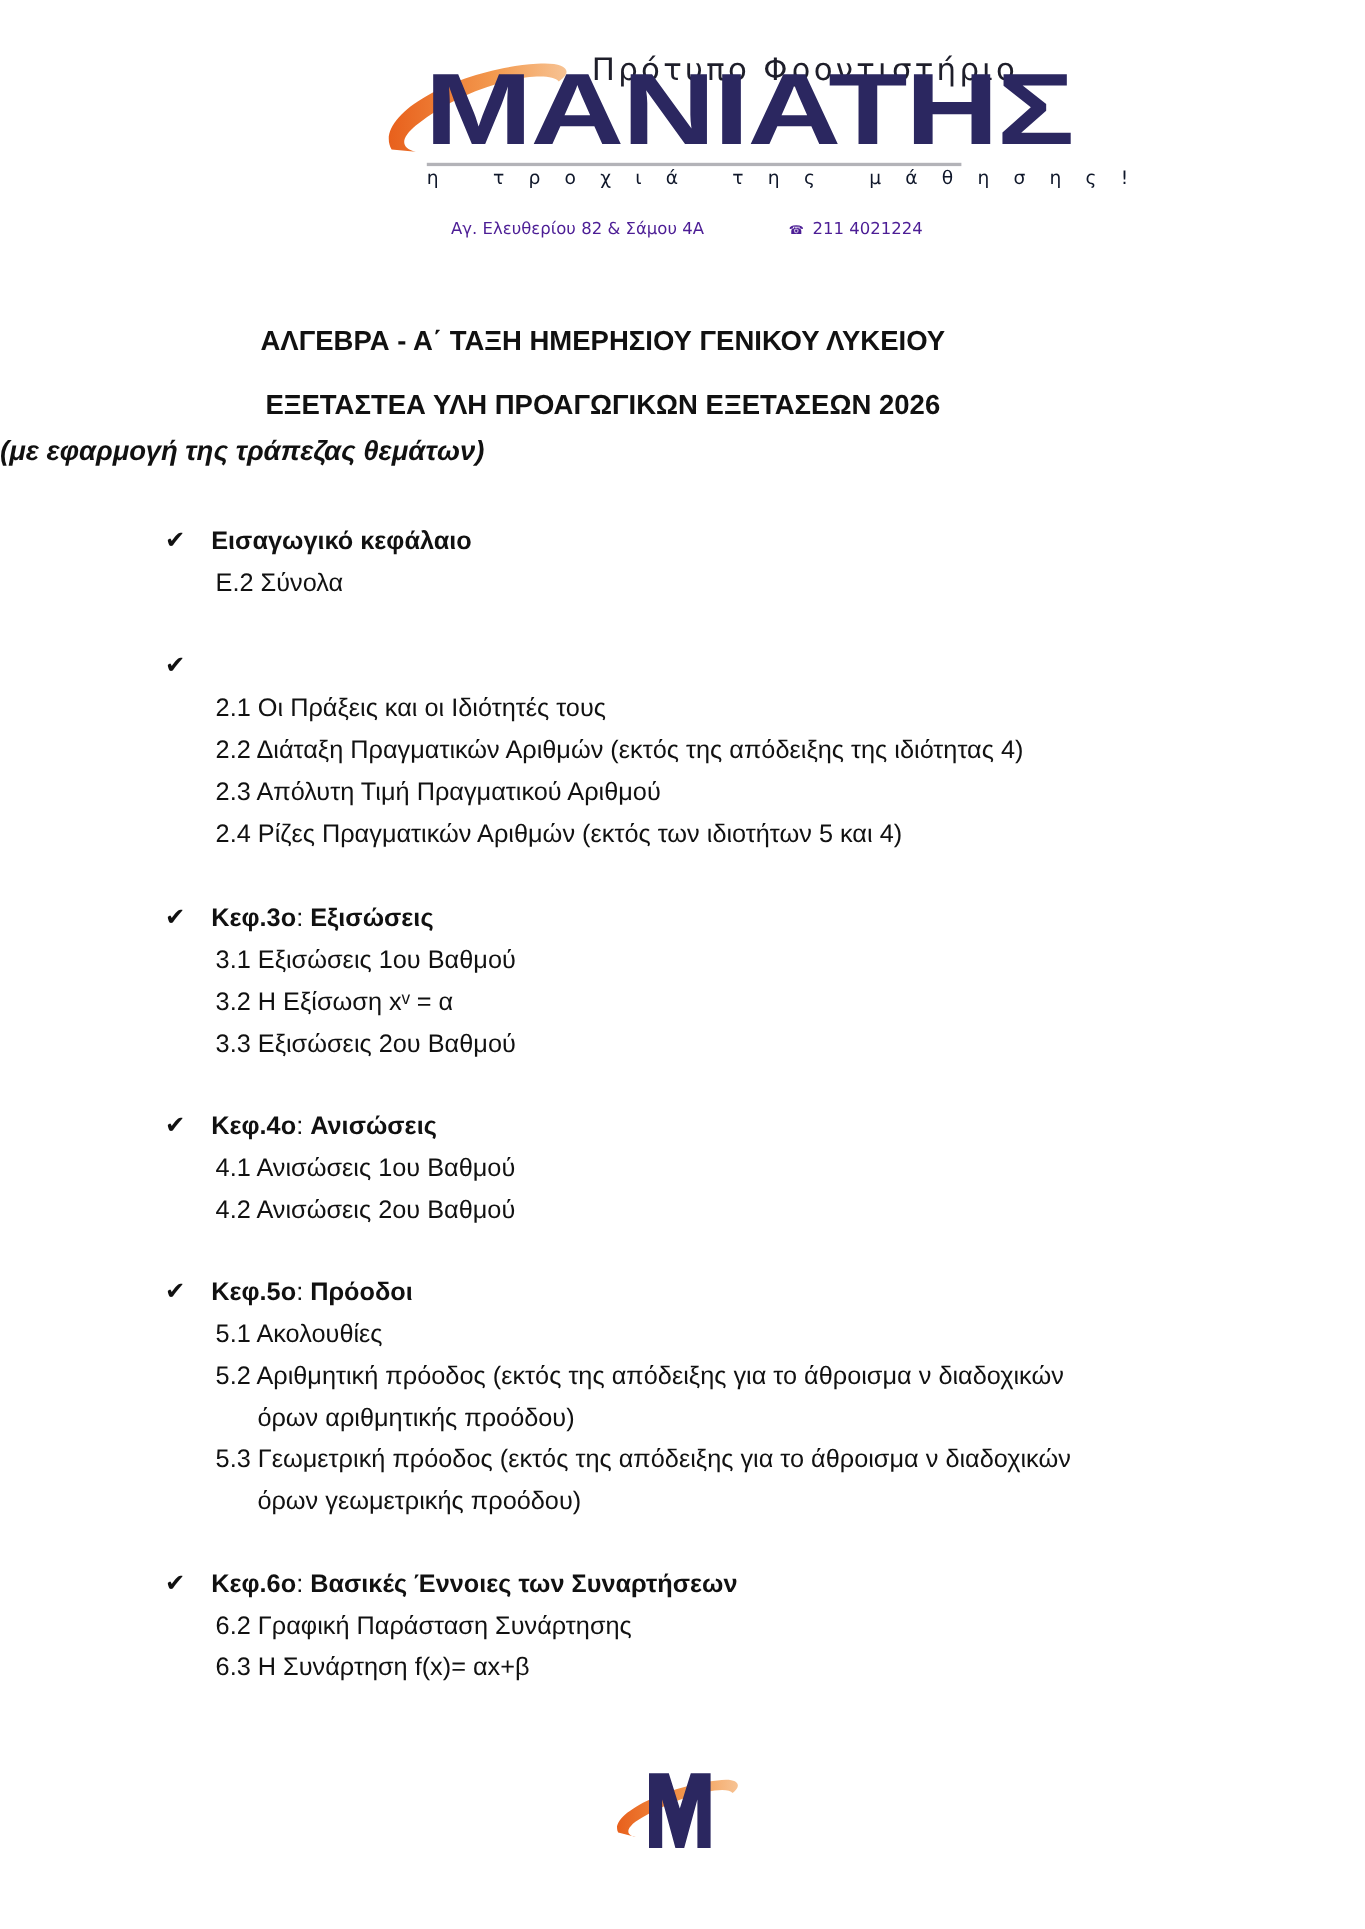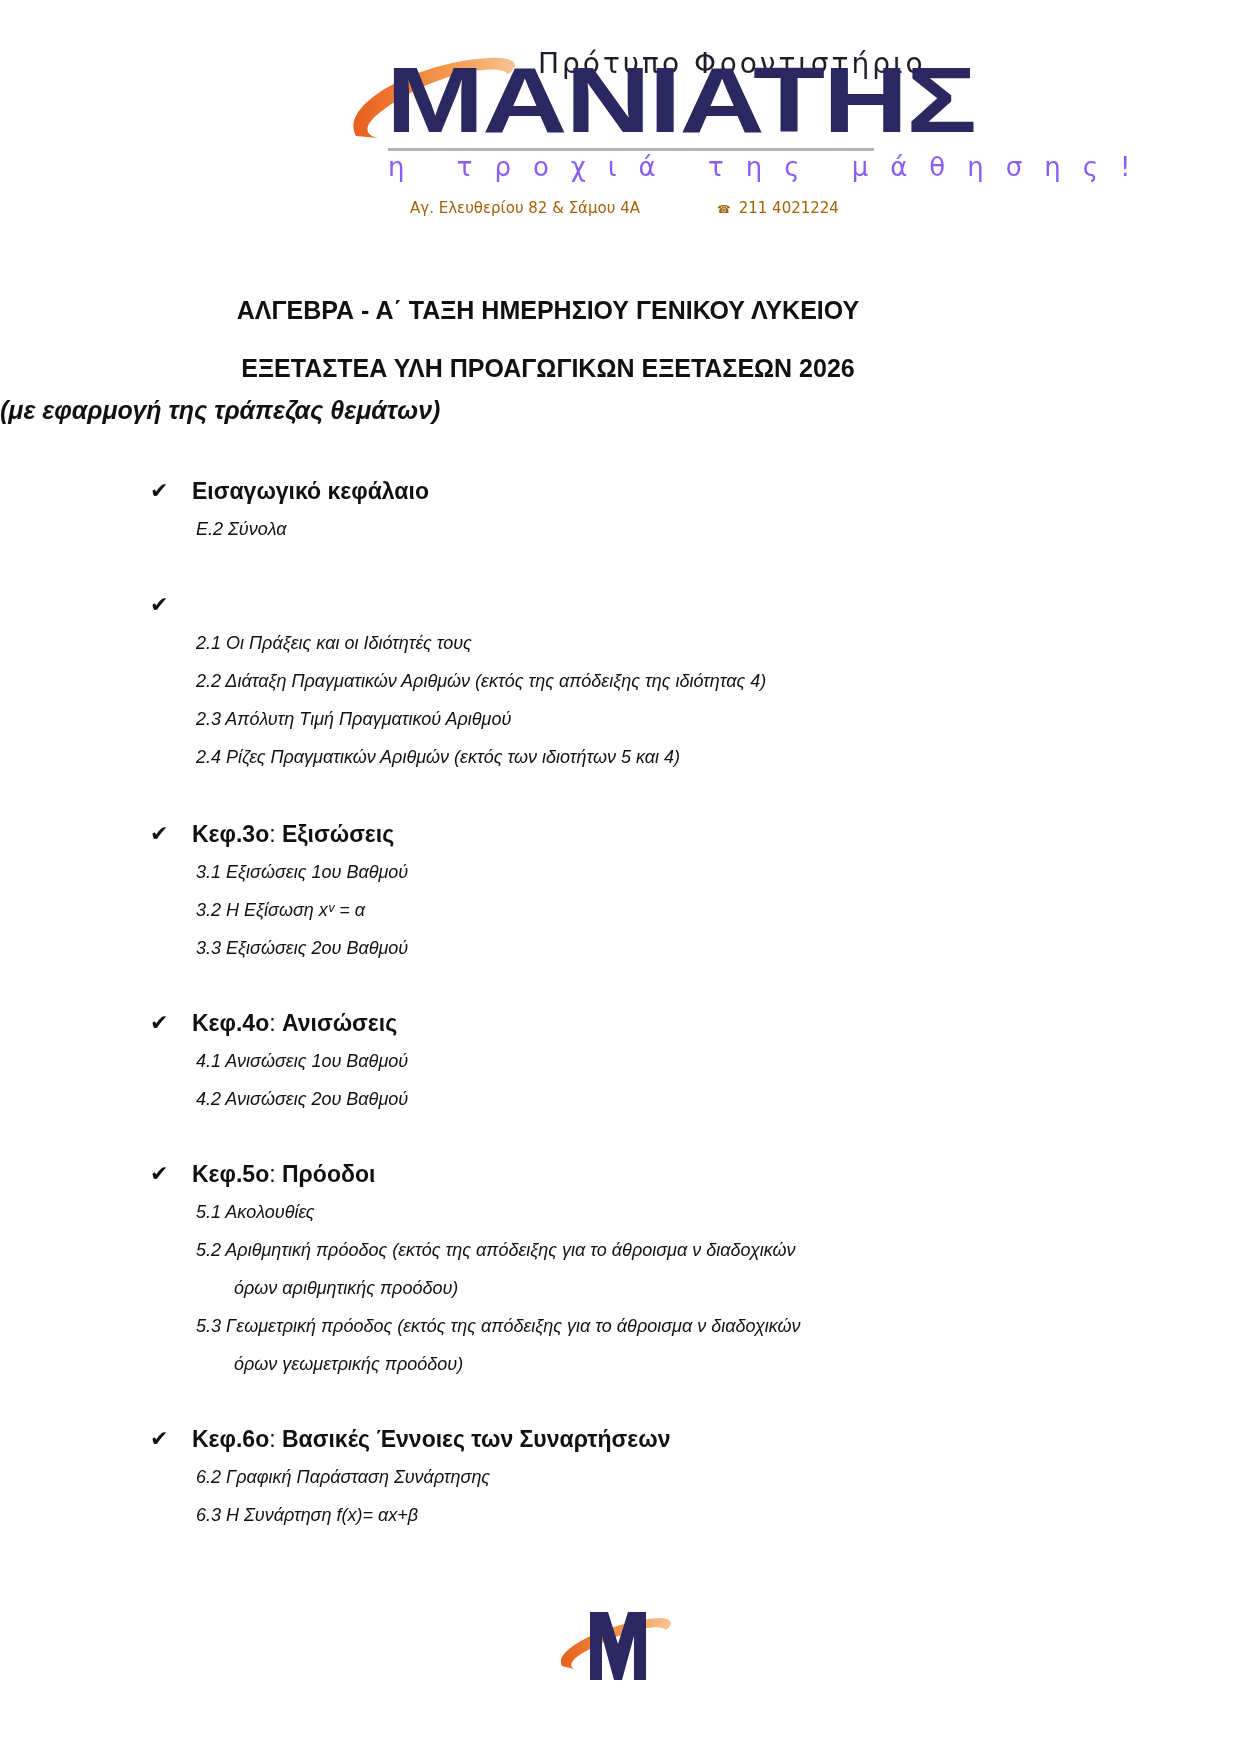--- a/index.html
+++ b/index.html
@@ -8,24 +8,24 @@
 
   
   .logo-block { position:absolute; left:348px; top:44px; width:530px; height:130px; }
   .logo-swoosh { position:absolute; left:0; top:0; }
   .logo-subtitle { position:absolute; left:190px; top:3px; font-size:28px; letter-spacing:3px;
                    color:#1e1e2a; font-family:"DejaVu Sans", sans-serif; white-space:nowrap; }
   .logo-name { position:absolute; left:38px; top:10px; font-size:118px; font-weight:bold;
                color:#2b2760; letter-spacing:-2px; line-height:1; white-space:nowrap;
                font-family:"Liberation Sans", sans-serif; transform:scaleY(0.78); transform-origin:top left; }
   .logo-rule { position:absolute; left:40px; top:104px; width:486px; height:3px; background:#b3b3b8; }
-  .logo-slogan { position:absolute; left:40px; top:108px; font-size:26px; letter-spacing:22px;
-                 color:#8b5cf6; white-space:nowrap; font-family:"DejaVu Sans", sans-serif; }
+  .logo-slogan { position:absolute; left:40px; top:108px; font-size:17px; letter-spacing:22px;
+                 color:#0f172a; white-space:nowrap; font-family:"DejaVu Sans", sans-serif; }
 
-  .contact-line { position:absolute; top:199px; font-size:15px; color:#a16207;
+  .contact-line { position:absolute; top:199px; font-size:15px; color:#4c1d95;
                   font-family:"DejaVu Sans", sans-serif; white-space:nowrap; }
   .contact-address { left:410px; }
   .contact-phone { left:717px; }
   .phone-icon { font-size:11px; margin-right:8px; }
 
   
   .title { position:absolute; left:0; width:1096px; text-align:center; font-weight:bold;
            font-size:25px; color:#111; white-space:nowrap; }
   .title-1 { top:296px; }
   .title-2 { top:354px; }
@@ -33,21 +33,21 @@
               font-style:italic; font-size:25px; top:396px; }
 
   
   .section { position:absolute; left:150px; }
   .section-head { position:relative; height:38px; line-height:38px; font-size:23px; white-space:nowrap; }
   .check-icon { position:absolute; left:0; top:0; font-size:22px; color:#111; font-weight:bold; }
   .chapter { position:absolute; left:42px; top:0; }
   .chapter-num { font-weight:bold; }
   .chapter-sep { font-weight:normal; }
   .chapter-title { font-weight:bold; }
-  .item { height:38px; line-height:38px; font-size:18px; white-space:nowrap; padding-left:46px;font-style:italic; }
+  .item { height:38px; line-height:38px; font-size:23px; white-space:nowrap; padding-left:46px; }
   .item-cont { padding-left:84px; }
 
   .s1 { top:472px; }
   .s2 { top:586px; }
   .s3 { top:815px; }
   .s4 { top:1004px; }
   .s5 { top:1155px; }
   .s6 { top:1420px; }
 
   

